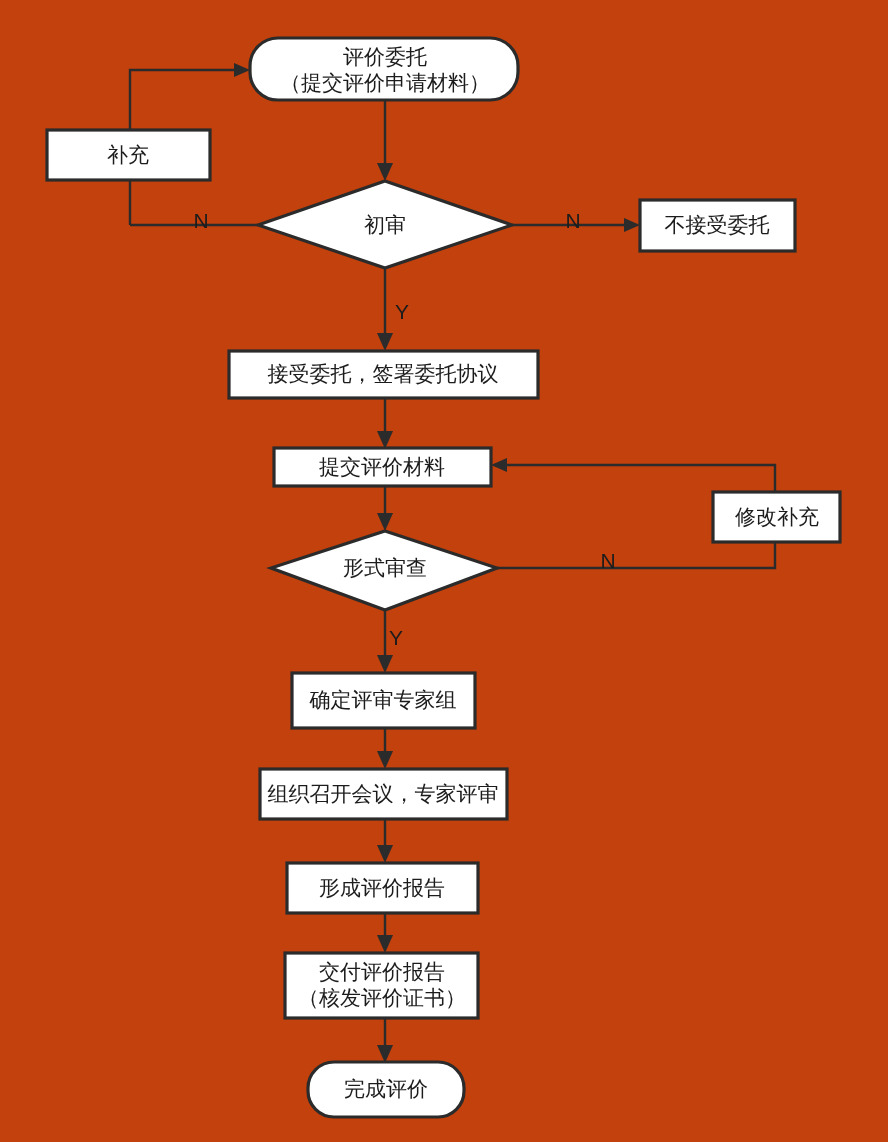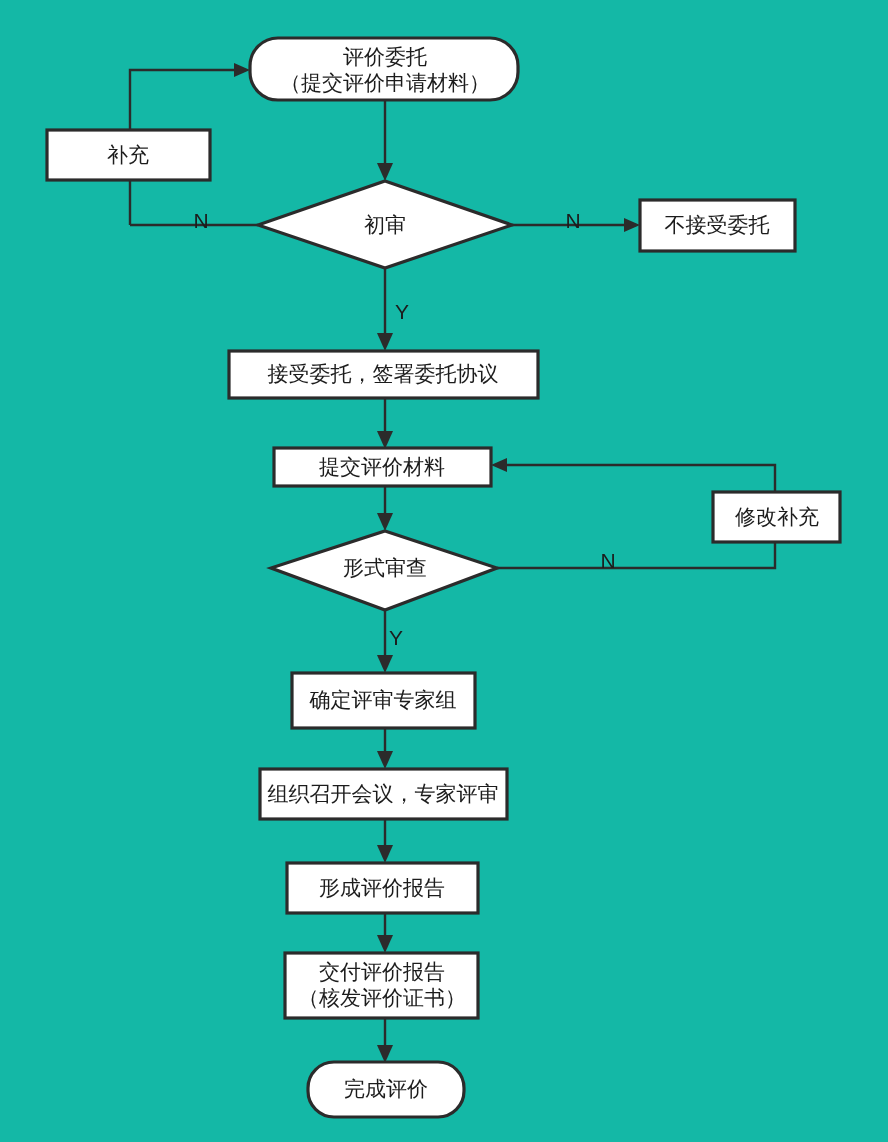--- a/index.html
+++ b/index.html
@@ -7,21 +7,21 @@
     padding: 0;
     background: #ffffff;
   }
   body {
     font-family: "Liberation Sans", "DejaVu Sans", sans-serif;
   }
   #flowchart-root {
     position: relative;
     width: 888px;
     height: 1142px;
-    background: #14b8a6;
+    background: #c2410c;
     overflow: hidden;
   }
   svg.diagram {
     display: block;
     width: 888px;
     height: 1142px;
   }
   .shape-stroke {
     fill: #ffffff;
     stroke: #2b2b2b;

